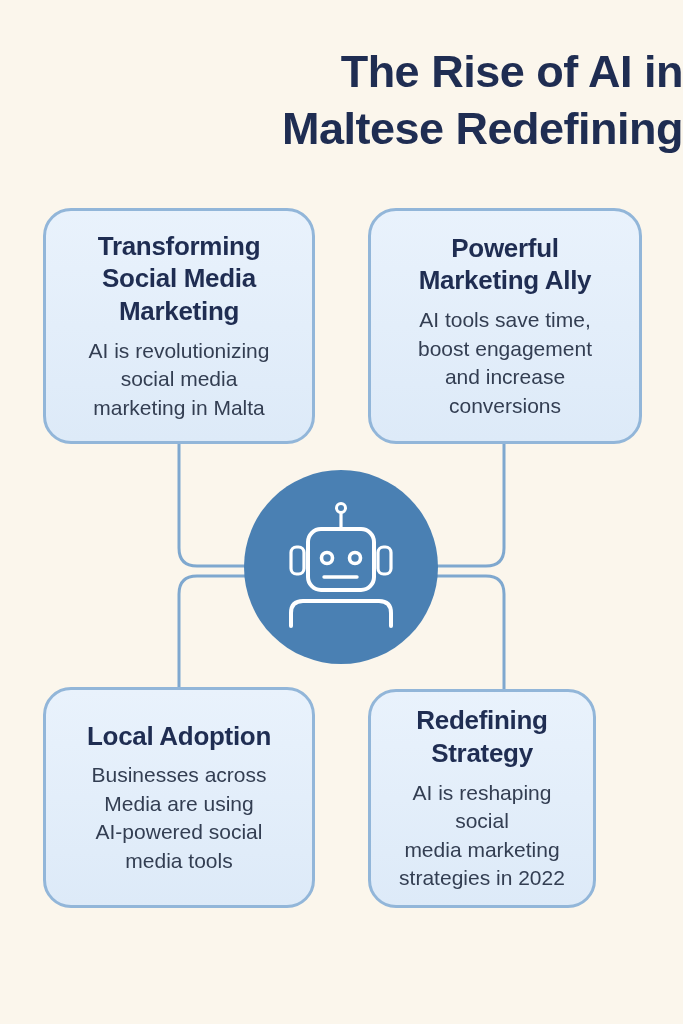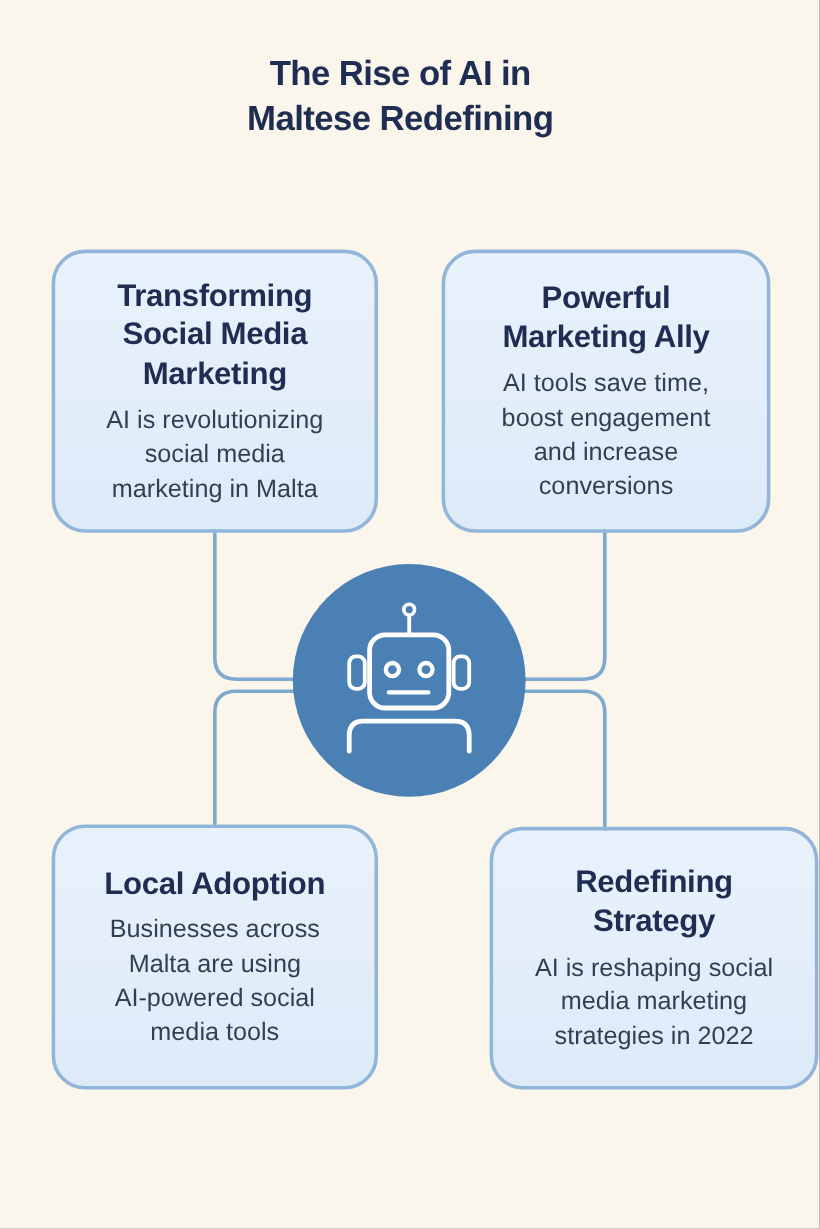--- a/index.html
+++ b/index.html
@@ -18,24 +18,24 @@
   .canvas{
     position:relative;
     width:683px;height:1024px;
     margin:0 auto;
     background:var(--background);
     font-family:"Liberation Sans", sans-serif;
     overflow:hidden;
   }
   .title{
     position:absolute;
-    top:44px;left:0;right:16px;
-    text-align:center;
+    top:44px;left:0;right:0;
+    text-align:right;
     color:var(--heading);
-    font-size:29px;
+    font-size:45px;
     font-weight:bold;
     line-height:1.26;
     letter-spacing:-0.5px;
   }
   .overlay{
     position:absolute;inset:0;
     width:683px;height:1024px;
     z-index:1;
   }
   .conn{stroke:var(--connector);stroke-width:3;fill:none;}
@@ -50,21 +50,21 @@
     display:flex;
     flex-direction:column;
     justify-content:center;
     align-items:center;
     text-align:center;
     padding:14px 16px;
   }
   .card-tl{left:43px;top:208px;width:272px;height:236px;}
   .card-tr{left:368px;top:208px;width:274px;height:236px;}
   .card-bl{left:43px;top:687px;width:272px;height:221px;}
-  .card-br{left:368px;top:689px;width:274px;height:219px;margin-left:40px;}
+  .card-br{left:368px;top:689px;width:228px;height:219px;}
   .card-heading{
     color:var(--heading);
     font-size:26px;
     font-weight:bold;
     line-height:1.26;
     letter-spacing:-0.3px;
     white-space:pre-line;
     margin-bottom:9px;
   }
   .card-body{
@@ -117,21 +117,21 @@
 Marketing Ally</h2>
     <p class="card-body">AI tools save time,
 boost engagement
 and increase
 conversions</p>
   </section>
 
   <section class="card card-bl">
     <h2 class="card-heading">Local Adoption</h2>
     <p class="card-body">Businesses across
-Malta are using
+Media are using
 AI-powered social
 media tools</p>
   </section>
 
   <section class="card card-br">
     <h2 class="card-heading">Redefining
 Strategy</h2>
     <p class="card-body">AI is reshaping social
 media marketing
 strategies in 2022</p>

